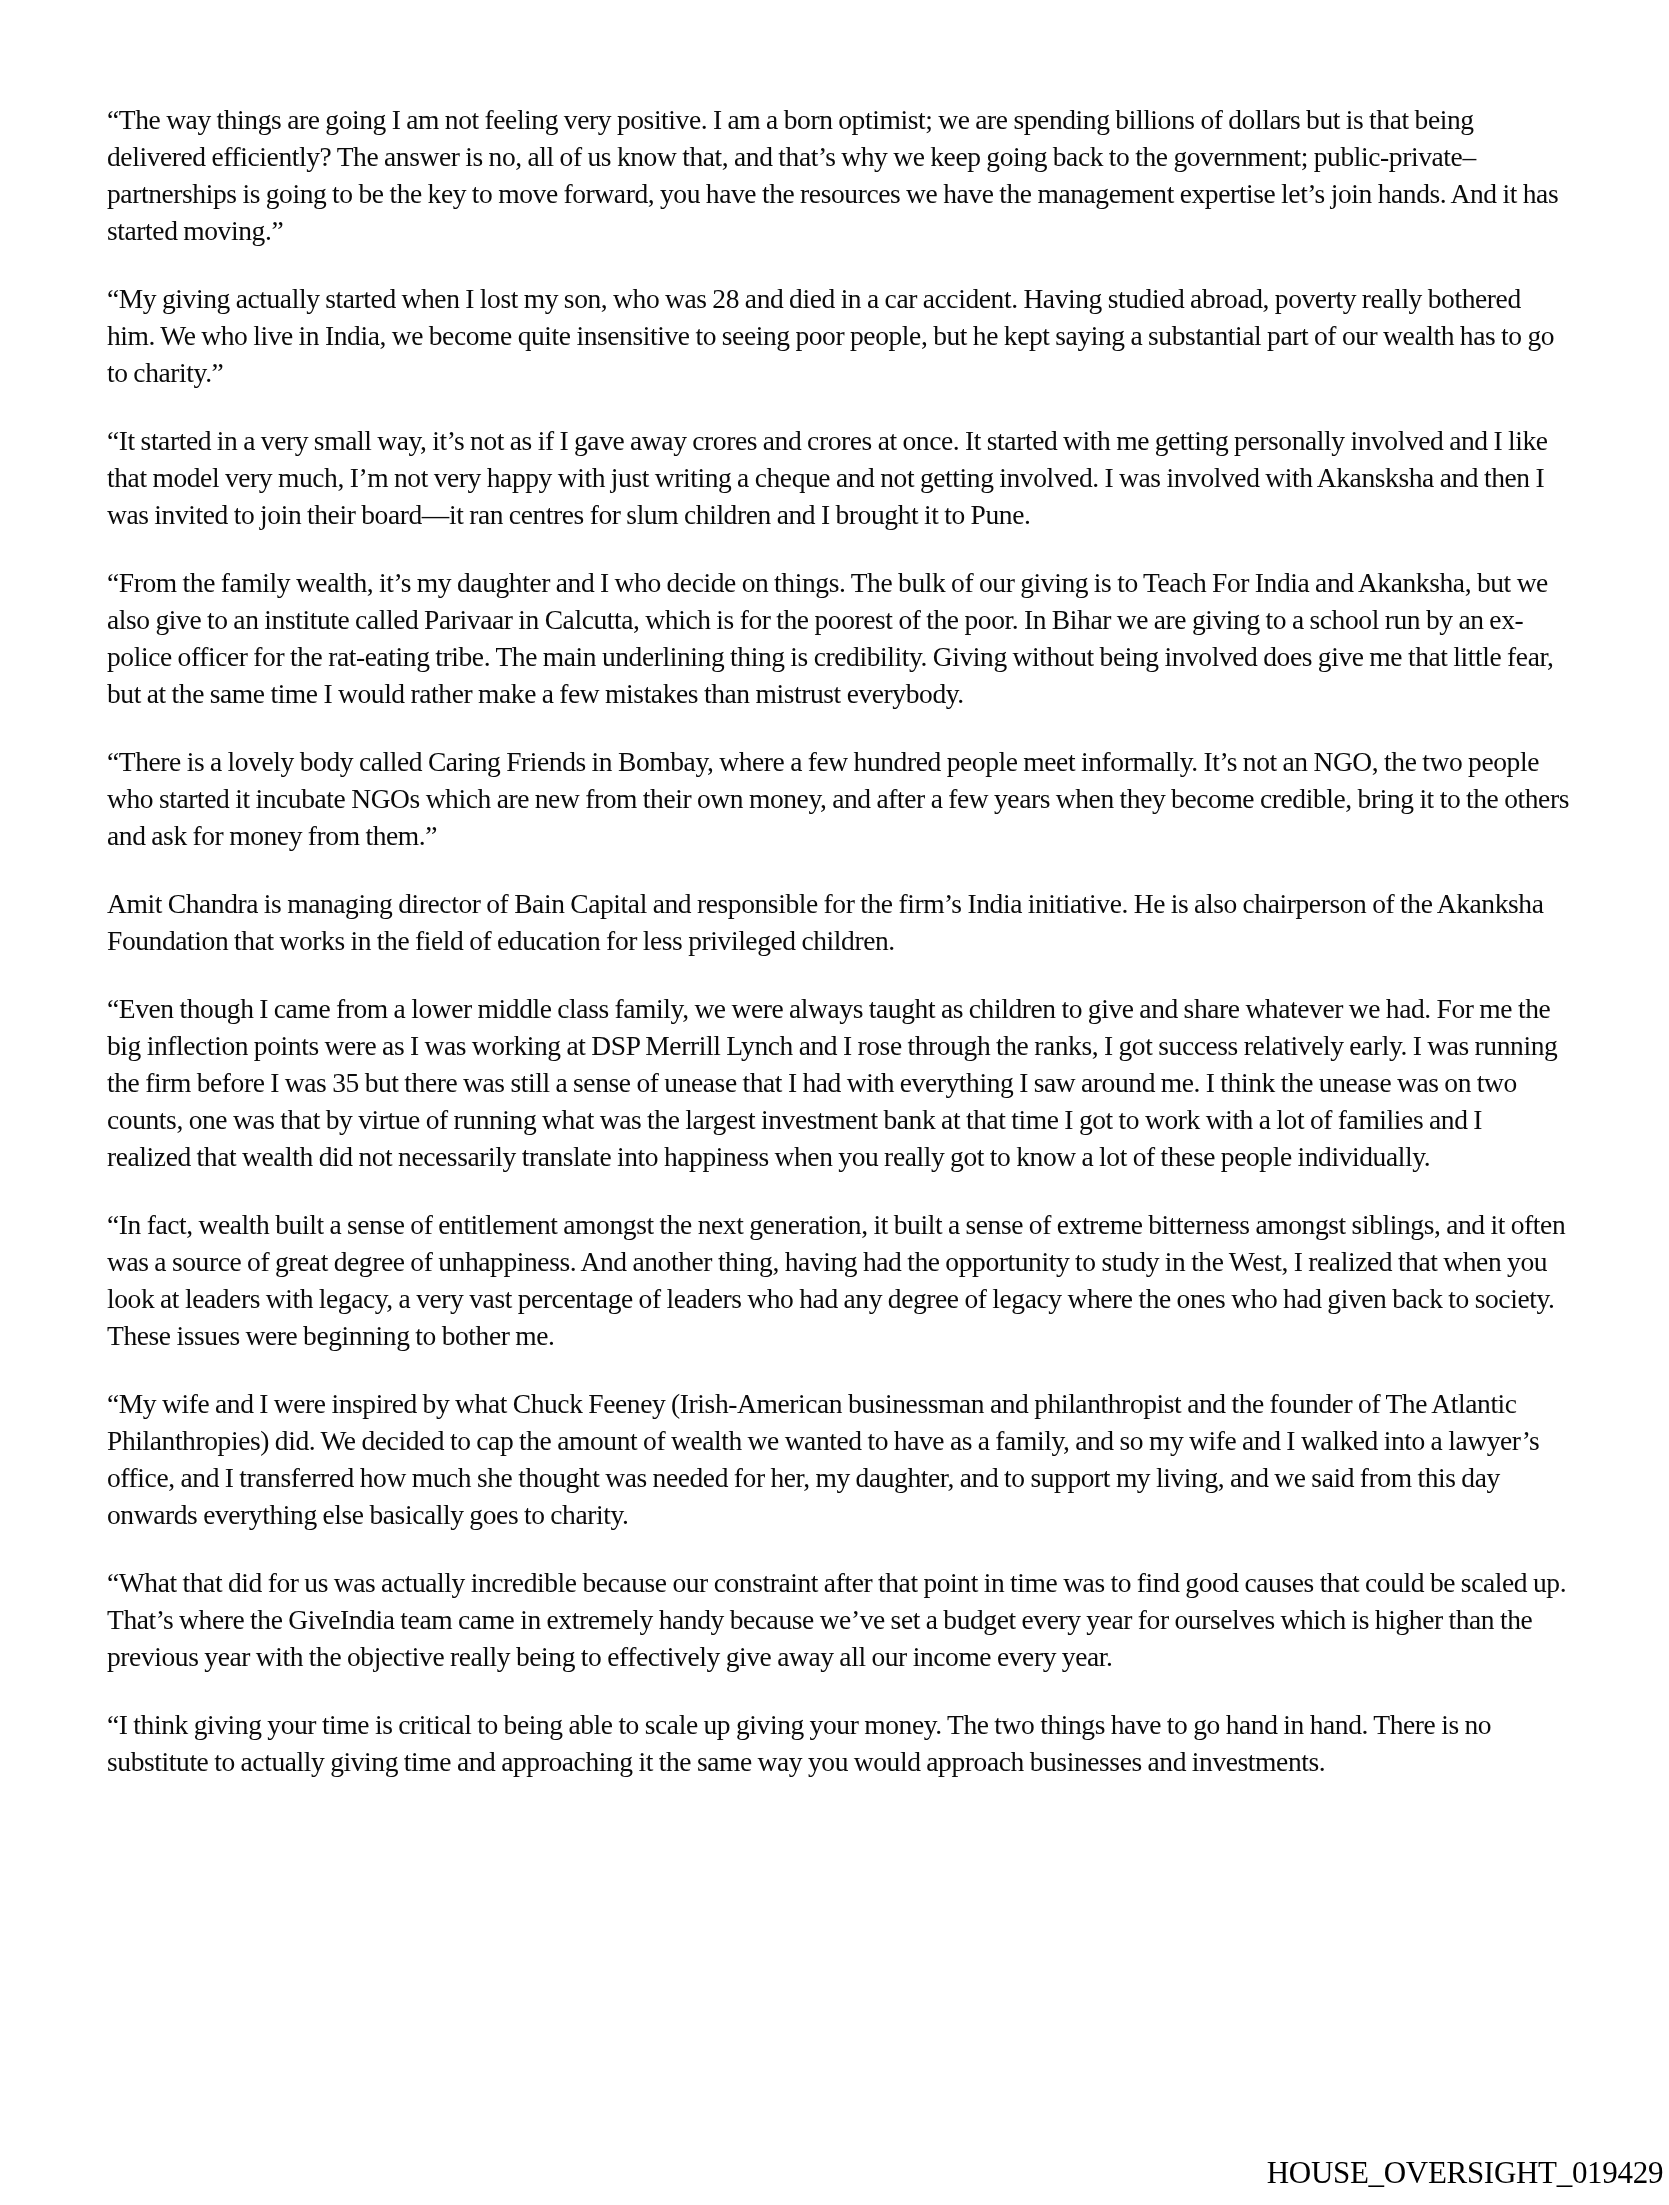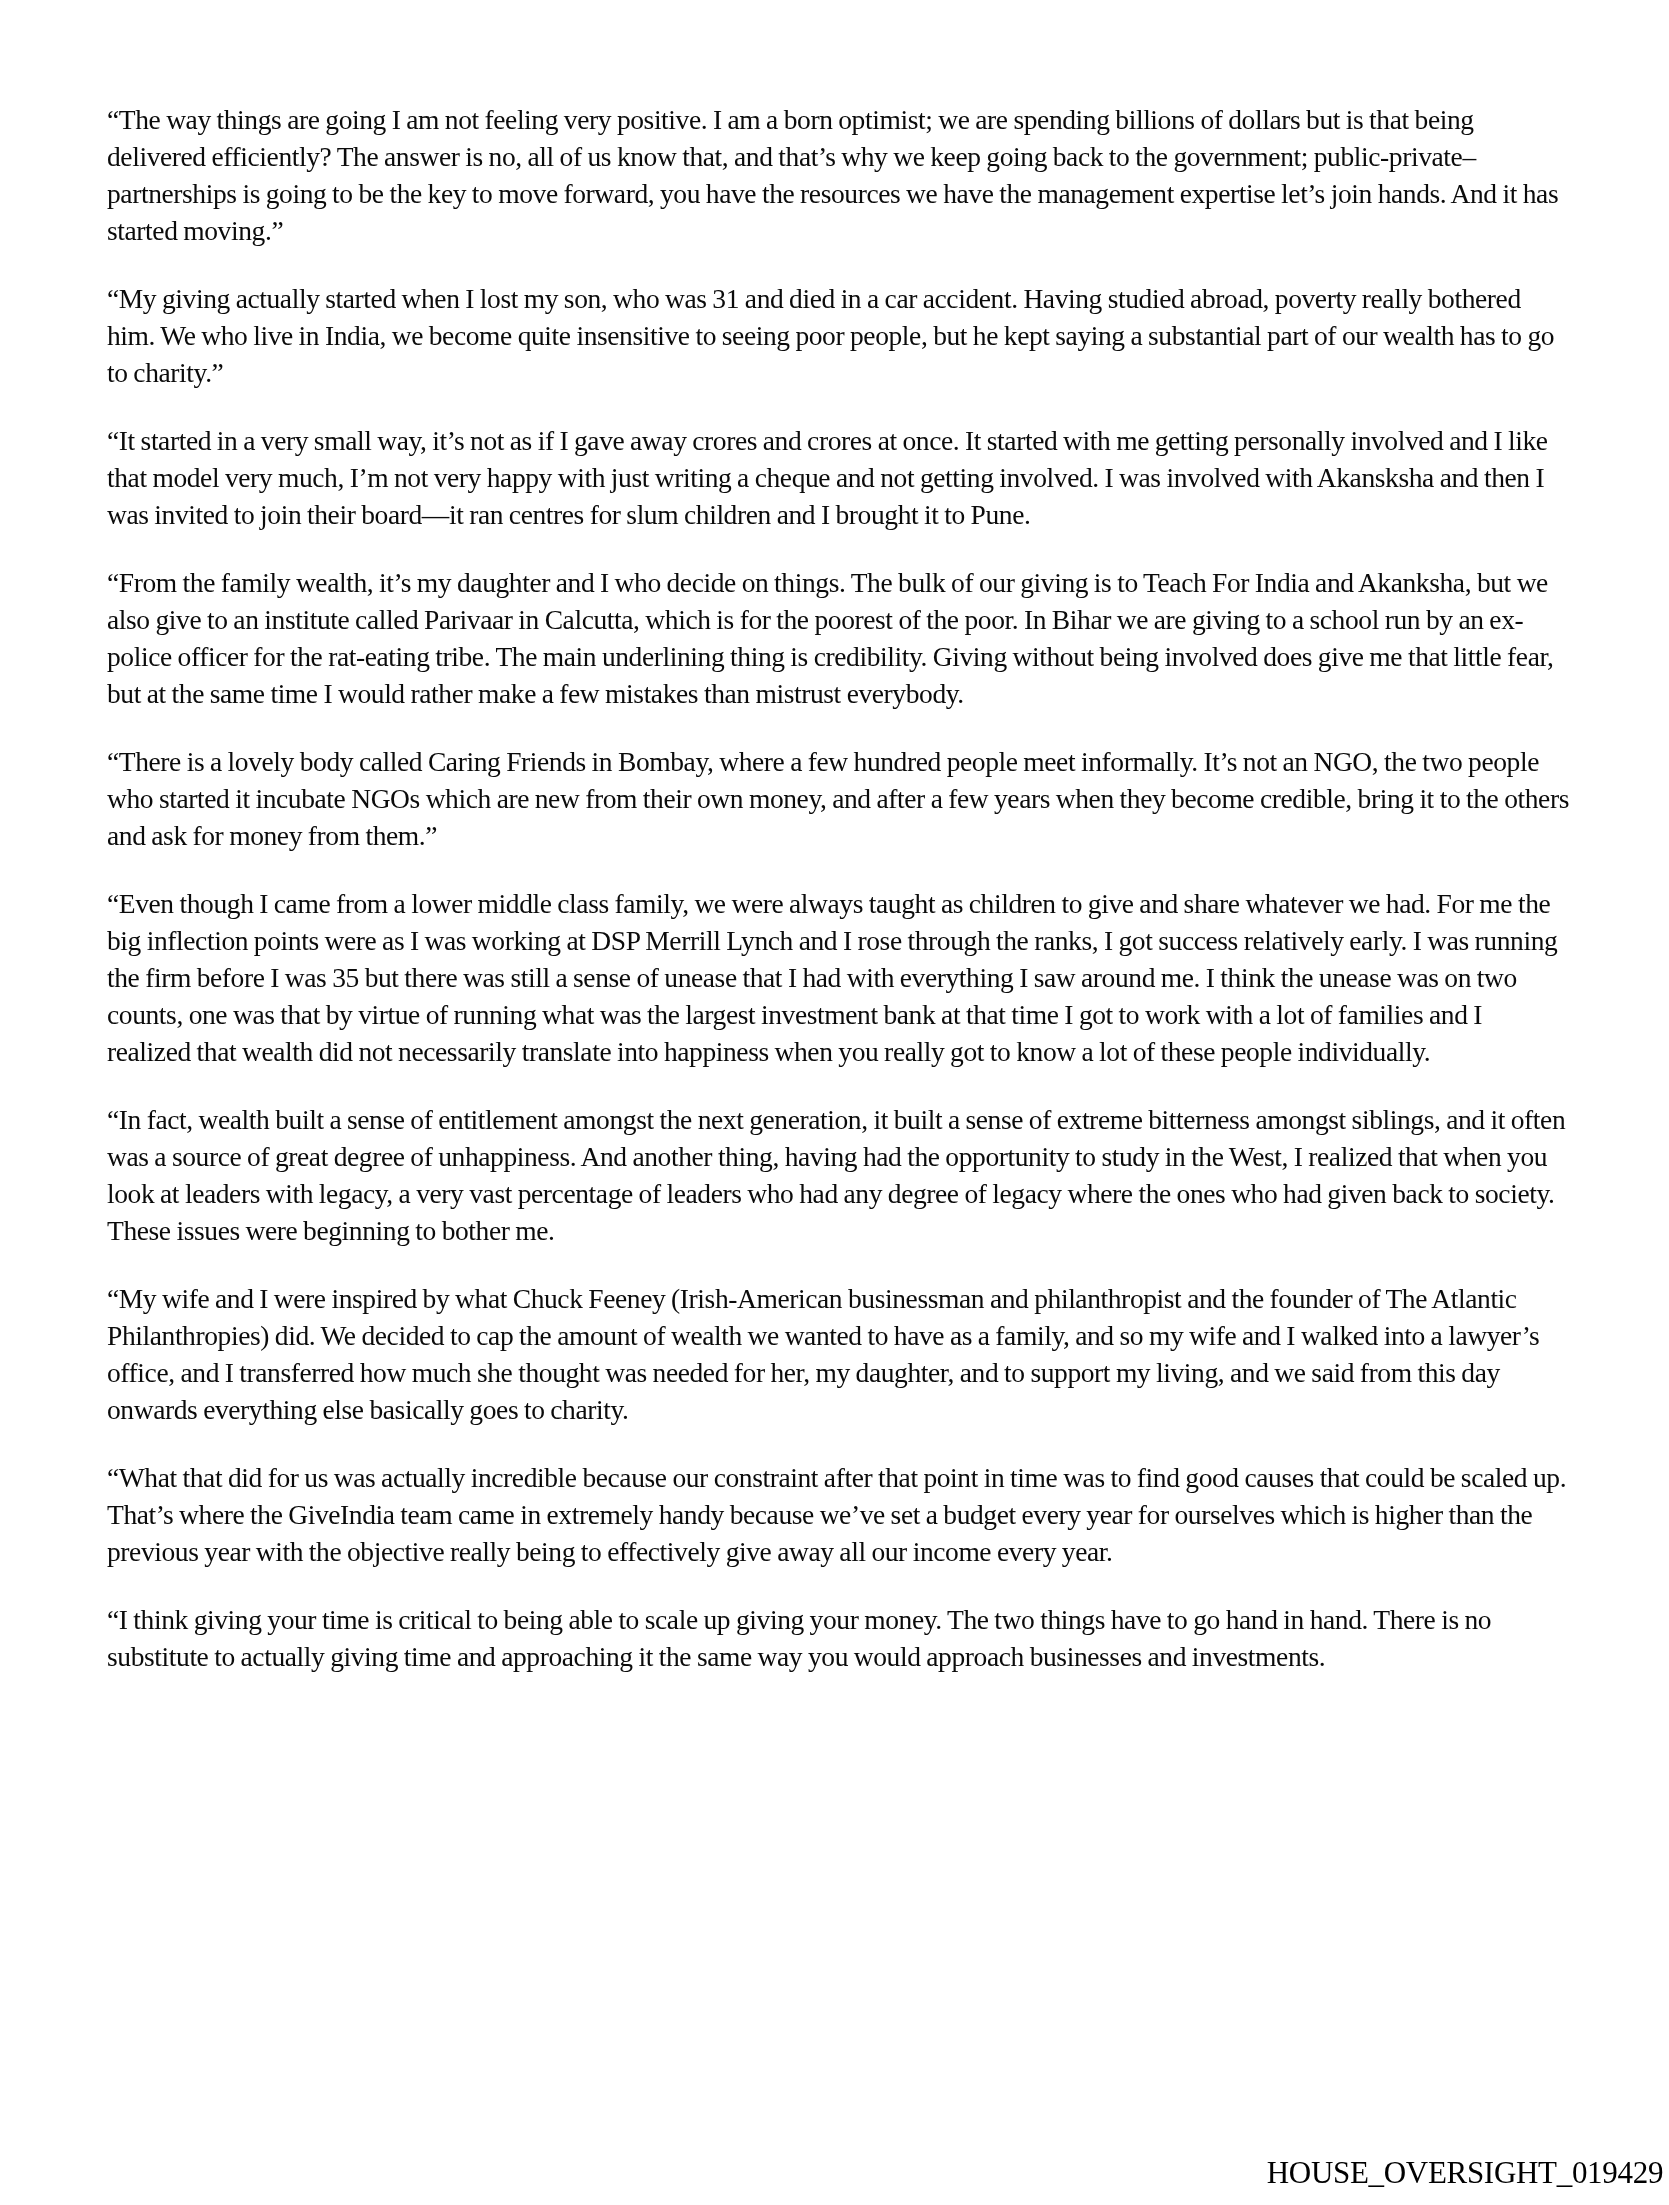--- a/index.html
+++ b/index.html
@@ -41,24 +41,25 @@
     white-space: nowrap;
     text-align: center;
   }
 </style>
 </head>
 <body>
 
 <div class="page">
   <div class="content">
     <p class="para">“The way things are going I am not feeling very positive. I am a born optimist; we are spending billions of dollars but is that being delivered efficiently? The answer is no, all of us know that, and that’s why we keep going back to the government; public-private–partnerships is going to be the key to move forward, you have the resources we have the management expertise let’s join hands. And it has started moving.”</p>
-    <p class="para">“My giving actually started when I lost my son, who was 31 and died in a car accident. Having studied abroad, poverty really bothered him. We who live in India, we become quite insensitive to seeing poor people, but he kept saying a substantial part of our wealth has to go to charity.”</p>
+    <p class="para">“My giving actually started when I lost my son, who was 28 and died in a car accident. Having studied abroad, poverty really bothered him. We who live in India, we become quite insensitive to seeing poor people, but he kept saying a substantial part of our wealth has to go to charity.”</p>
     <p class="para">“It started in a very small way, it’s not as if I gave away crores and crores at once. It started with me getting personally involved and I like that model very much, I’m not very happy with just writing a cheque and not getting involved. I was involved with Akansksha and then I was invited to join their board—it ran centres for slum children and I brought it to Pune.</p>
     <p class="para">“From the family wealth, it’s my daughter and I who decide on things. The bulk of our giving is to Teach For India and Akanksha, but we also give to an institute called Parivaar in Calcutta, which is for the poorest of the poor. In Bihar we are giving to a school run by an ex-police officer for the rat-eating tribe. The main underlining thing is credibility. Giving without being involved does give me that little fear, but at the same time I would rather make a few mistakes than mistrust everybody.</p>
     <p class="para">“There is a lovely body called Caring Friends in Bombay, where a few hundred people meet informally. It’s not an NGO, the two people who started it incubate NGOs which are new from their own money, and after a few years when they become credible, bring it to the others and ask for money from them.”</p>
+    <p class="para">Amit Chandra is managing director of Bain Capital and responsible for the firm’s India initiative. He is also chairperson of the Akanksha Foundation that works in the field of education for less privileged children.</p>
     <p class="para">“Even though I came from a lower middle class family, we were always taught as children to give and share whatever we had. For me the big inflection points were as I was working at DSP Merrill Lynch and I rose through the ranks, I got success relatively early. I was running the firm before I was 35 but there was still a sense of unease that I had with everything I saw around me. I think the unease was on two counts, one was that by virtue of running what was the largest investment bank at that time I got to work with a lot of families and I realized that wealth did not necessarily translate into happiness when you really got to know a lot of these people individually.</p>
     <p class="para">“In fact, wealth built a sense of entitlement amongst the next generation, it built a sense of extreme bitterness amongst siblings, and it often was a source of great degree of unhappiness. And another thing, having had the opportunity to study in the West, I realized that when you look at leaders with legacy, a very vast percentage of leaders who had any degree of legacy where the ones who had given back to society. These issues were beginning to bother me.</p>
     <p class="para">“My wife and I were inspired by what Chuck Feeney (Irish-American businessman and philanthropist and the founder of The Atlantic Philanthropies) did. We decided to cap the amount of wealth we wanted to have as a family, and so my wife and I walked into a lawyer’s office, and I transferred how much she thought was needed for her, my daughter, and to support my living, and we said from this day onwards everything else basically goes to charity.</p>
     <p class="para">“What that did for us was actually incredible because our constraint after that point in time was to find good causes that could be scaled up. That’s where the GiveIndia team came in extremely handy because we’ve set a budget every year for ourselves which is higher than the previous year with the objective really being to effectively give away all our income every year.</p>
     <p class="para">“I think giving your time is critical to being able to scale up giving your money. The two things have to go hand in hand. There is no substitute to actually giving time and approaching it the same way you would approach businesses and investments.</p>
   </div>
   <div class="bates">HOUSE_OVERSIGHT_019429</div>
 </div>
 
 

